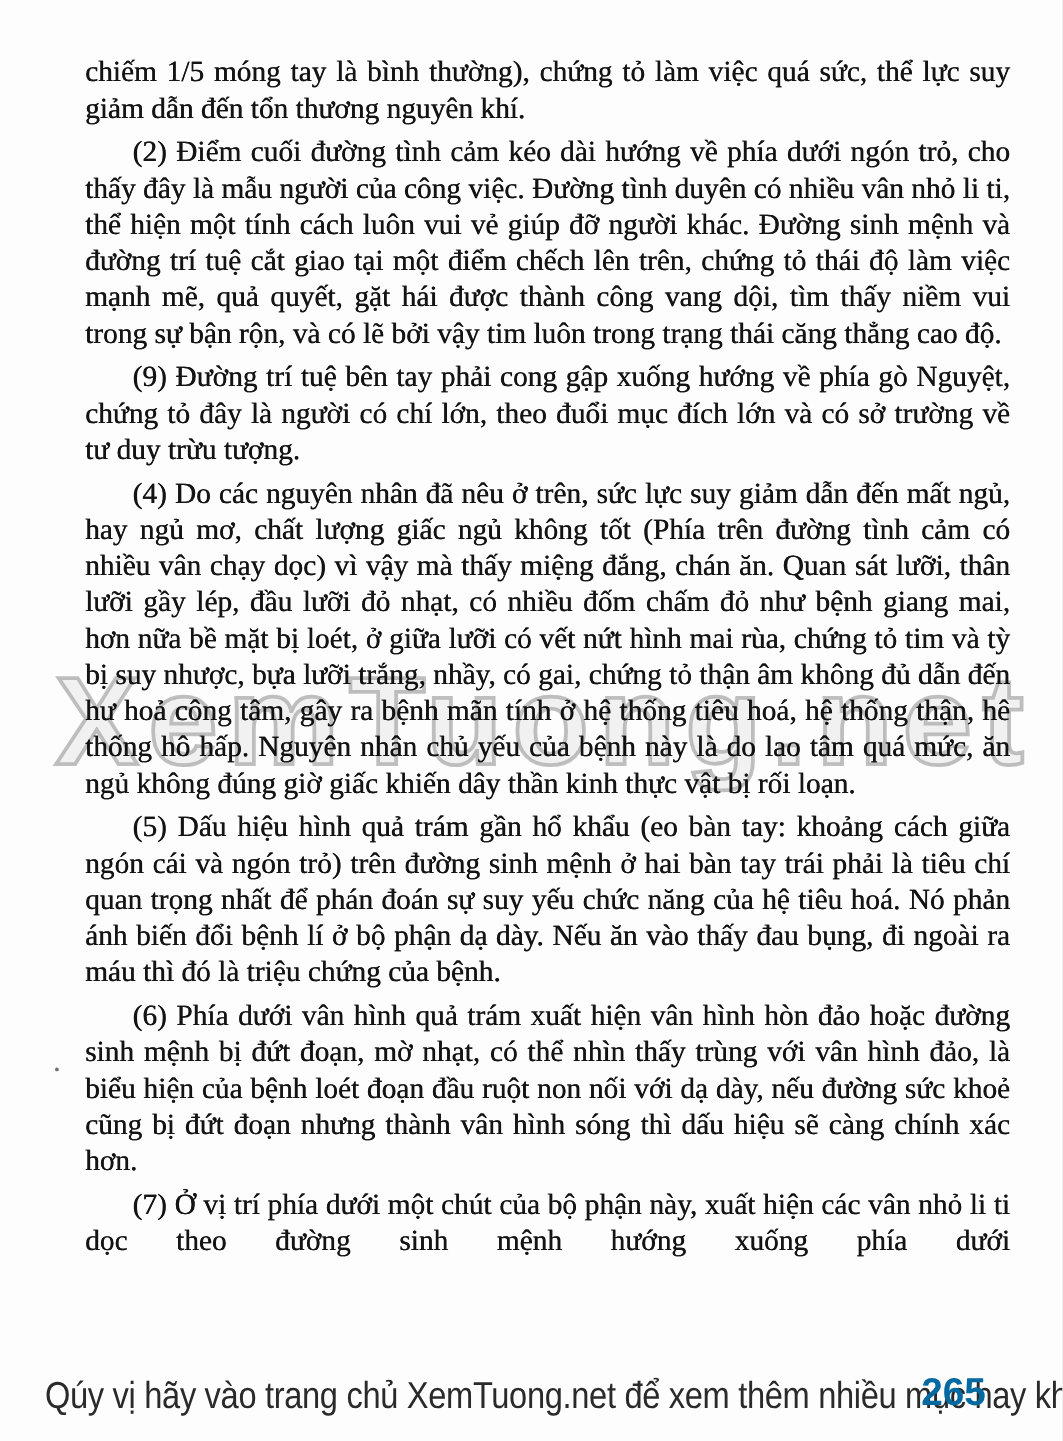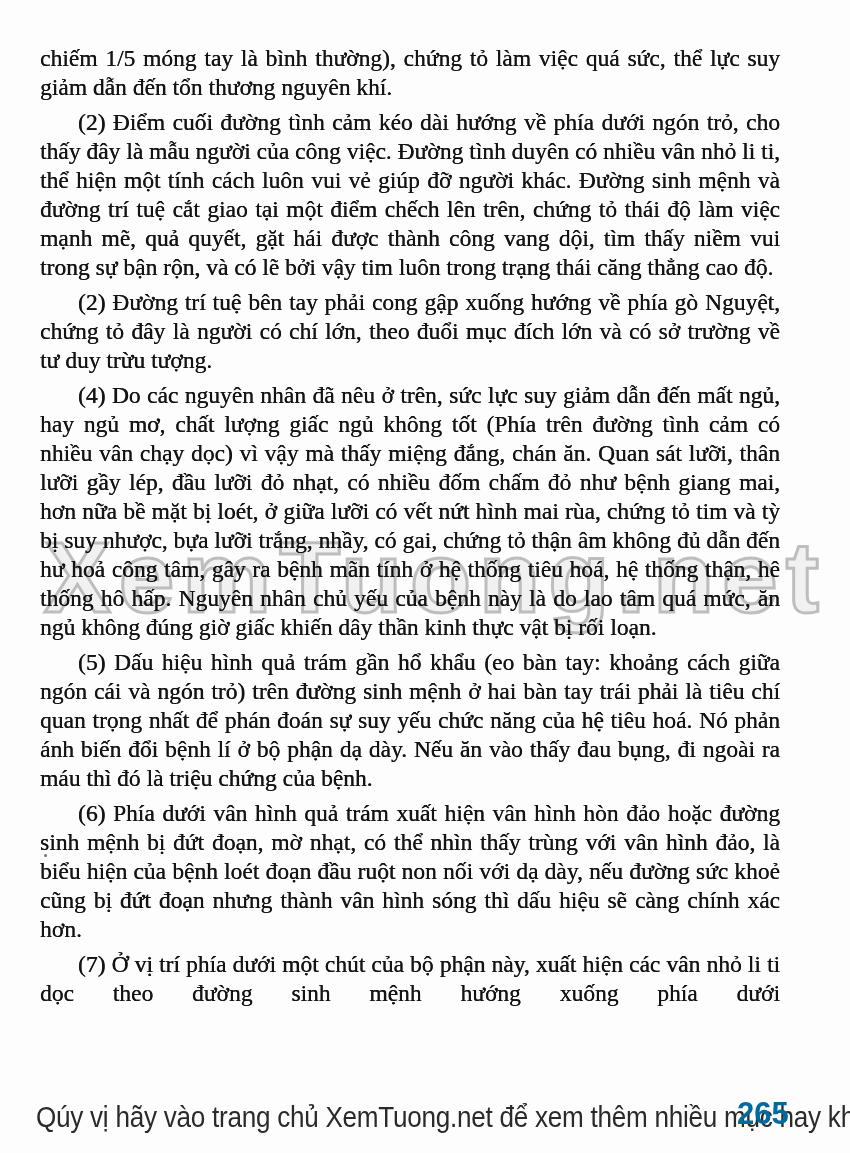--- a/index.html
+++ b/index.html
@@ -6,21 +6,21 @@
   .page{
     position:relative;
     width:850px;height:1153px;
     margin:0 auto;
     background:#fdfdfd;
     overflow:hidden;
     font-family:"Liberation Serif","DejaVu Serif",serif;
   }
   .content{
     position:absolute;
-    left:40px;top:44px;width:740px;
+    left:68px;top:44px;width:740px;
     font-size:23.5px;
     line-height:29px;
     color:#141414;
     font-weight:500;
     text-align:justify;
     text-shadow:0.3px 0 0 currentColor;
   }
   .content p{margin:0 0 6px 0;}
   .content p.indent{text-indent:38px;}
   .content p.cont{text-align-last:justify;}
@@ -72,21 +72,21 @@
   }
 </style>
 </head>
 <body>
 
 <div class="page">
 
   <div class="content">
       <p class="">chiếm 1/5 móng tay là bình thường), chứng tỏ làm việc quá sức, thể lực suy giảm dẫn đến tổn thương nguyên khí.</p>
       <p class="indent">(2) Điểm cuối đường tình cảm kéo dài hướng về phía dưới ngón trỏ, cho thấy đây là mẫu người của công việc. Đường tình duyên có nhiều vân nhỏ li ti, thể hiện một tính cách luôn vui vẻ giúp đỡ người khác. Đường sinh mệnh và đường trí tuệ cắt giao tại một điểm chếch lên trên, chứng tỏ thái độ làm việc mạnh mẽ, quả quyết, gặt hái được thành công vang dội, tìm thấy niềm vui trong sự bận rộn, và có lẽ bởi vậy tim luôn trong trạng thái căng thẳng cao độ.</p>
-      <p class="indent">(2) Đường trí tuệ bên tay phải cong gập xuống hướng về phía gò Nguyệt, chứng tỏ đây là người có chí lớn, theo đuổi mục đích lớn và có sở trường về tư duy trừu tượng.</p>
+      <p class="indent">(9) Đường trí tuệ bên tay phải cong gập xuống hướng về phía gò Nguyệt, chứng tỏ đây là người có chí lớn, theo đuổi mục đích lớn và có sở trường về tư duy trừu tượng.</p>
       <p class="indent">(4) Do các nguyên nhân đã nêu ở trên, sức lực suy giảm dẫn đến mất ngủ, hay ngủ mơ, chất lượng giấc ngủ không tốt (Phía trên đường tình cảm có nhiều vân chạy dọc) vì vậy mà thấy miệng đắng, chán ăn. Quan sát lưỡi, thân lưỡi gầy lép, đầu lưỡi đỏ nhạt, có nhiều đốm chấm đỏ như bệnh giang mai, hơn nữa bề mặt bị loét, ở giữa lưỡi có vết nứt hình mai rùa, chứng tỏ tim và tỳ bị suy nhược, bựa lưỡi trắng, nhầy, có gai, chứng tỏ thận âm không đủ dẫn đến hư hoả công tâm, gây ra bệnh mãn tính ở hệ thống tiêu hoá, hệ thống thận, hê thống hô hấp. Nguyên nhân chủ yếu của bệnh này là do lao tâm quá mức, ăn ngủ không đúng giờ giấc khiến dây thần kinh thực vật bị rối loạn.</p>
       <p class="indent">(5) Dấu hiệu hình quả trám gần hổ khẩu (eo bàn tay: khoảng cách giữa ngón cái và ngón trỏ) trên đường sinh mệnh ở hai bàn tay trái phải là tiêu chí quan trọng nhất để phán đoán sự suy yếu chức năng của hệ tiêu hoá. Nó phản ánh biến đổi bệnh lí ở bộ phận dạ dày. Nếu ăn vào thấy đau bụng, đi ngoài ra máu thì đó là triệu chứng của bệnh.</p>
       <p class="indent">(6) Phía dưới vân hình quả trám xuất hiện vân hình hòn đảo hoặc đường sinh mệnh bị đứt đoạn, mờ nhạt, có thể nhìn thấy trùng với vân hình đảo, là biểu hiện của bệnh loét đoạn đầu ruột non nối với dạ dày, nếu đường sức khoẻ cũng bị đứt đoạn nhưng thành vân hình sóng thì dấu hiệu sẽ càng chính xác hơn.</p>
       <p class="indent cont">(7) Ở vị trí phía dưới một chút của bộ phận này, xuất hiện các vân nhỏ li ti dọc theo đường sinh mệnh hướng xuống phía dưới</p>
     </div>
 
   <div class="watermark">XemTuong.net</div>
 
   <div class="speck"></div>
 

